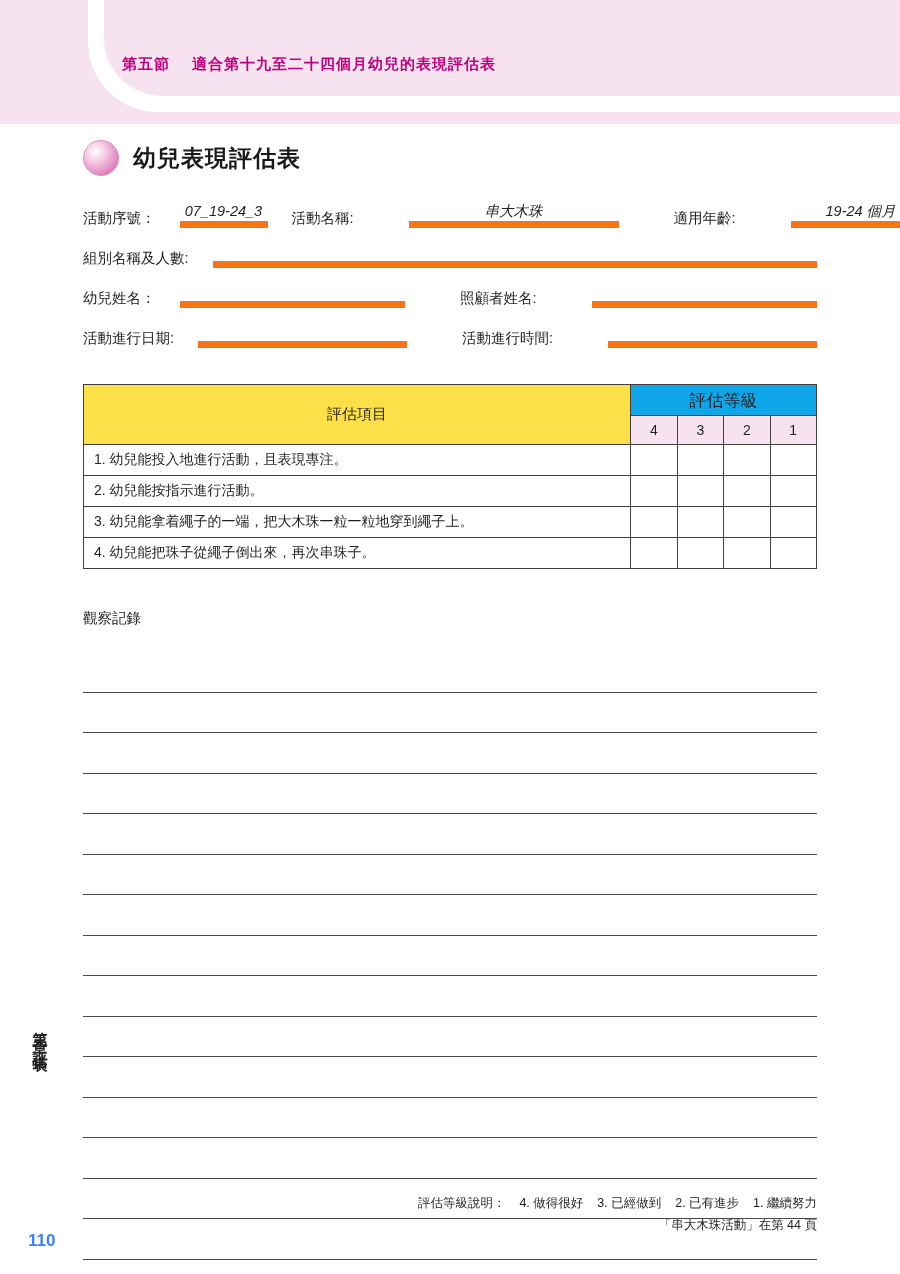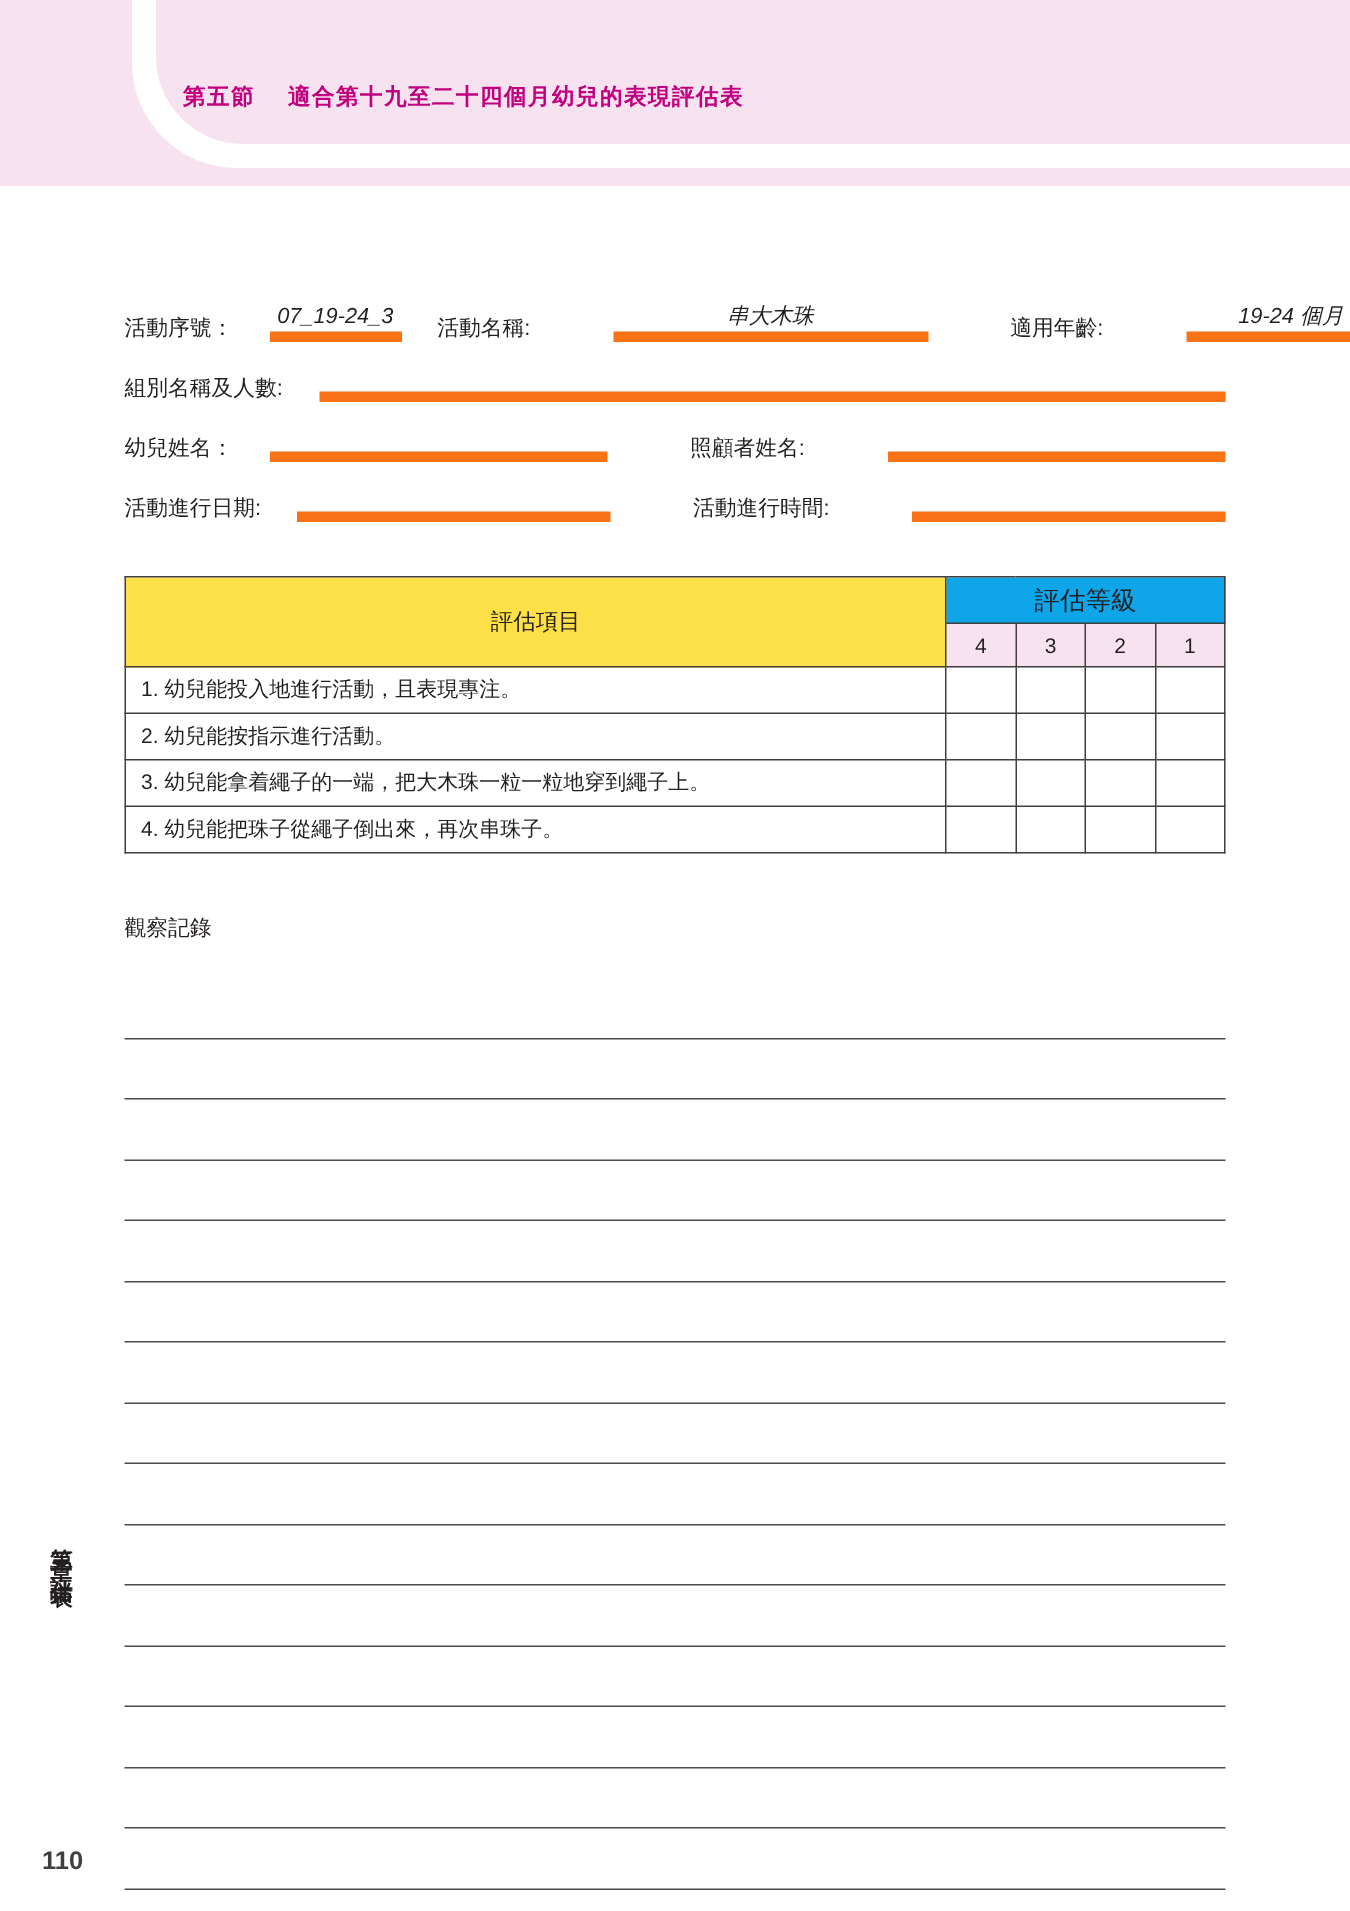--- a/index.html
+++ b/index.html
@@ -189,21 +189,21 @@
     text-align: right;
     font-size: 12.5px;
     color: #231f20;
     line-height: 22px;
   }
   .footer-note .line1 span { margin-left: 14px; }
   .page-number {
     position: absolute;
     left: 28px;
     top: 1107px;
-    color: #404040;
+    color: #3b82f6;
     font-weight: bold;
     font-size: 17px;
   }
 
   
   .side-tab {
     position: absolute;
     left: 30px;
     top: 896px;
     width: 22px;
@@ -222,20 +222,24 @@
   <div class="header-white-curve"></div>
   <div class="header-inner-band"></div>
 </div>
 <div class="header-title-row">
   <span class="header-section-no">第五節</span>
   <span class="header-section-title">適合第十九至二十四個月幼兒的表現評估表</span>
 </div>
 
 <div class="page">
 
+  <div class="doc-title-row">
+    <span class="title-badge"></span>
+    <span class="doc-title">幼兒表現評估表</span>
+  </div>
 
   <div class="form-area">
 
     <div class="form-row">
       <span class="lbl">活動序號：</span>
       <span class="fill w-serial">07_19-24_3</span>
       <span class="lbl">活動名稱:</span>
       <span class="gap-sm"></span>
       <span class="fill w-actname">串大木珠</span>
       <span class="gap-sm"></span>
@@ -326,20 +330,28 @@
     <div class="obs-line"></div>
     <div class="obs-line"></div>
     <div class="obs-line"></div>
     <div class="obs-line"></div>
     <div class="obs-line"></div>
     <div class="obs-line"></div>
     <div class="obs-line"></div>
     <div class="obs-line"></div>
   </div>
 
+  <div class="footer-note">
+    <div class="line1">
+      <span>評估等級說明：</span><span>4. 做得很好</span><span>3. 已經做到</span><span>2. 已有進步</span><span>1. 繼續努力</span>
+    </div>
+    <div class="line2">
+      <span>「串大木珠活動」在第 44 頁</span>
+    </div>
+  </div>
 
   <div class="page-number">110</div>
 
   <div class="side-tab">
     <span style="display:block; writing-mode: vertical-rl; text-orientation: upright; letter-spacing:3px;">第三章</span>
     <span class="sp"></span>
     <span style="display:block; writing-mode: vertical-rl; text-orientation: upright; letter-spacing:3px;">評估表</span>
   </div>
 
 </div>

